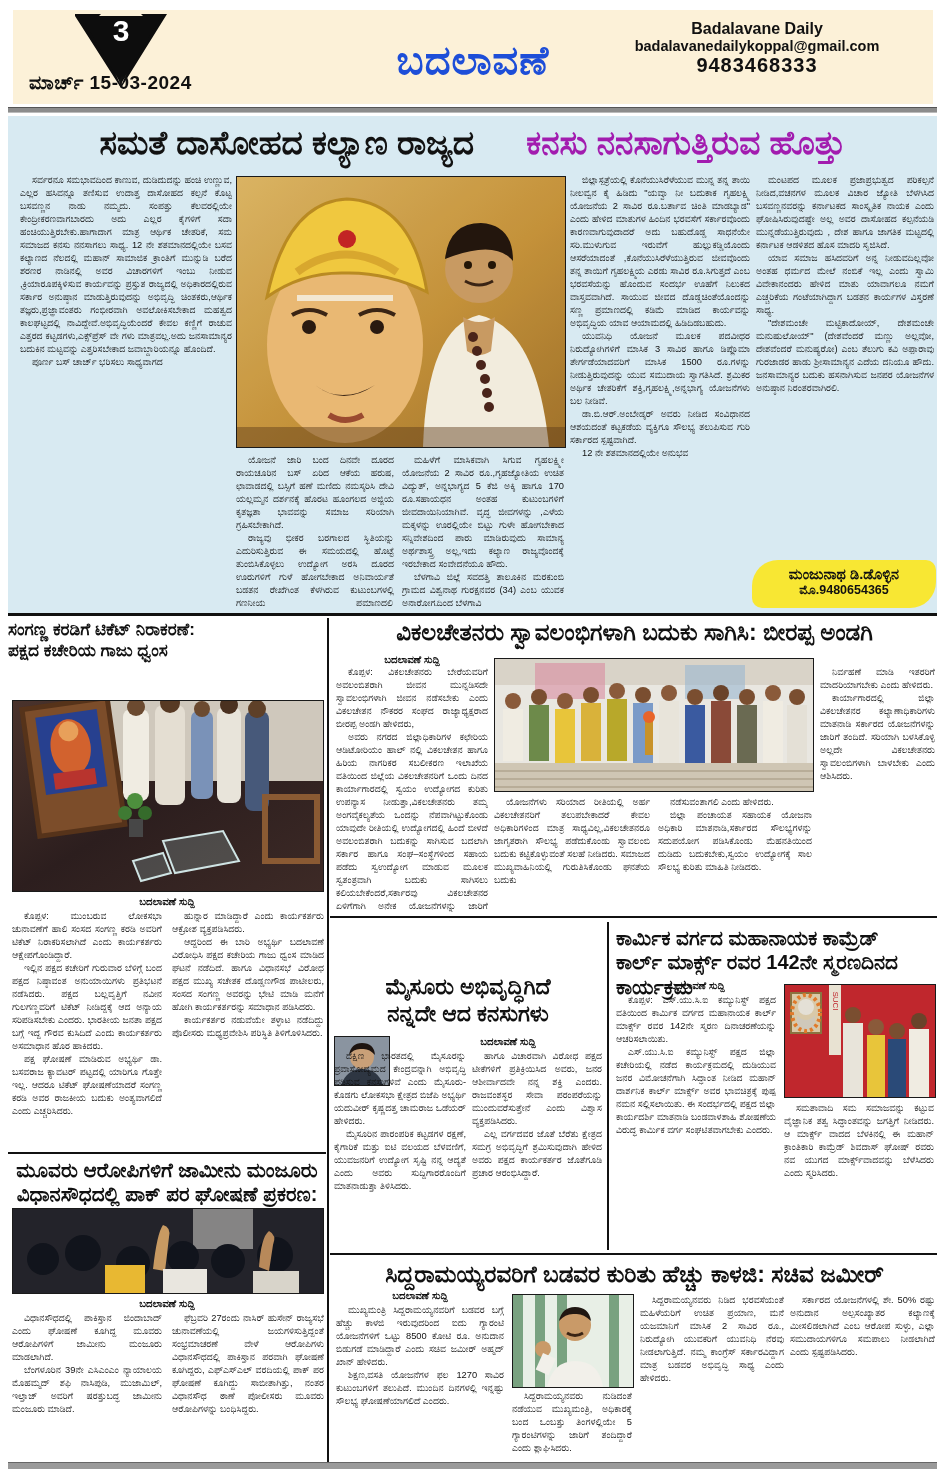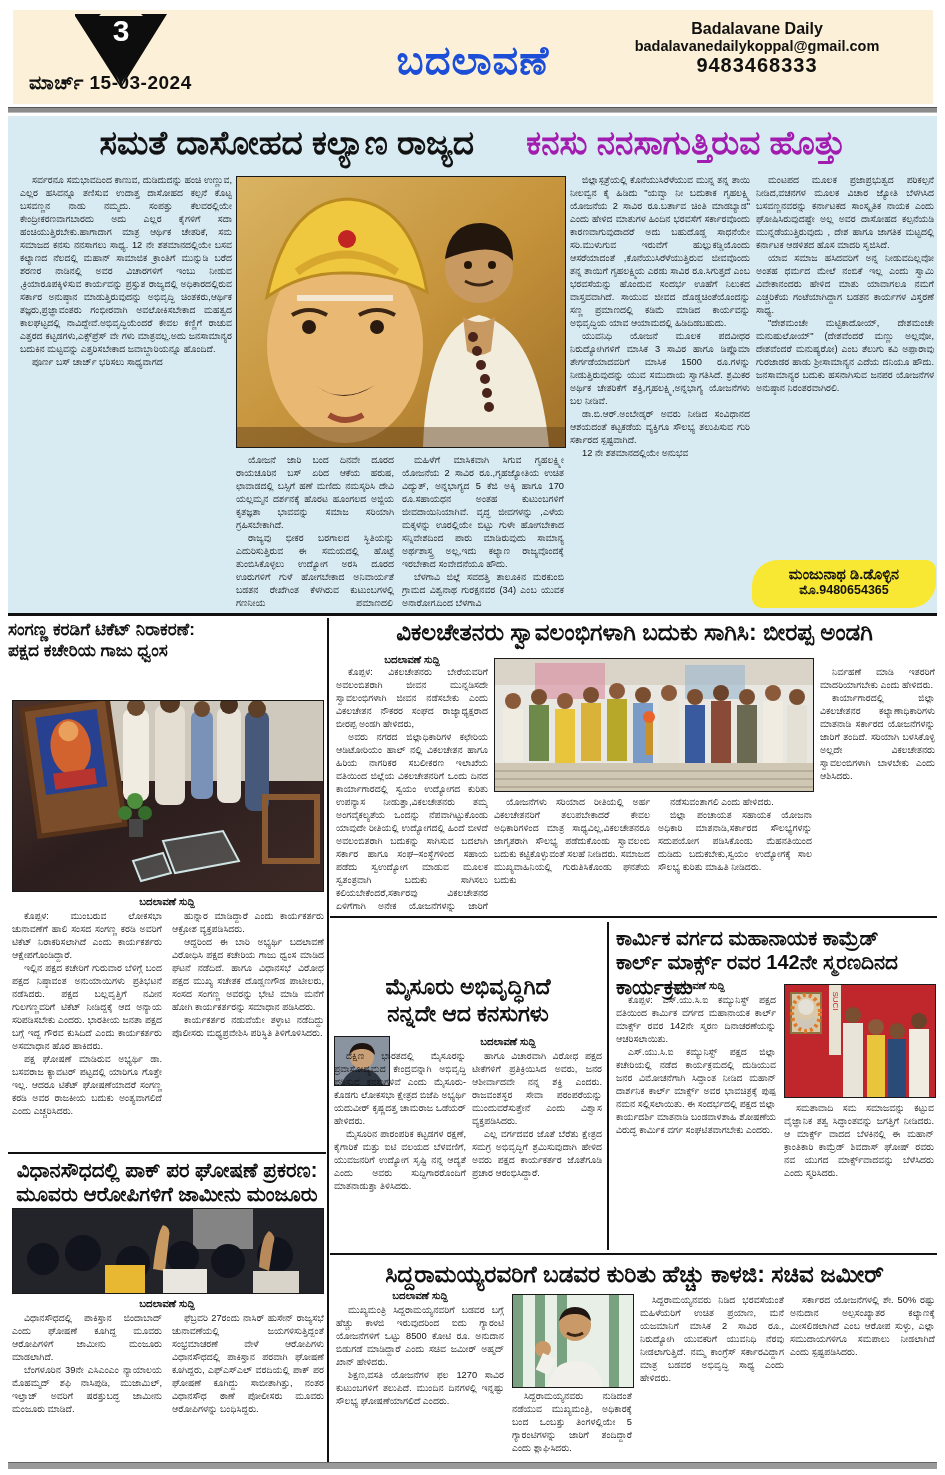--- a/index.html
+++ b/index.html
@@ -215,22 +215,22 @@
         <p>ಕೊಪ್ಪಳ: ಮುಂಬರುವ ಲೋಕಸಭಾ ಚುನಾವಣೆಗೆ ಹಾಲಿ ಸಂಸದ ಸಂಗಣ್ಣ ಕರಡಿ ಅವರಿಗೆ ಟಿಕೆಟ್ ನಿರಾಕರಿಸಲಾಗಿದೆ ಎಂದು ಕಾರ್ಯಕರ್ತರು ಆಕ್ಷೇಪಗೊಂಡಿದ್ದಾರೆ.</p>
         <p>ಇಲ್ಲಿನ ಪಕ್ಷದ ಕಚೇರಿಗೆ ಗುರುವಾರ ಬೆಳಿಗ್ಗೆ ಬಂದ ಪಕ್ಷದ ನಿಷ್ಠಾವಂತ ಅನುಯಾಯಿಗಳು ಪ್ರತಿಭಟನೆ ನಡೆಸಿದರು. ಪಕ್ಷದ ಬಲ್ಲವೃತ್ತಿಗೆ ನವೀನ ಗುಲಗಣ್ಣವರಿಗೆ ಟಿಕೆಟ್ ನೀಡಿದ್ದಕ್ಕೆ ಆದ ಅನ್ಯಾಯ ಸರಿಪಡಿಸಬೇಕು ಎಂದರು. ಭಾರತೀಯ ಜನತಾ ಪಕ್ಷದ ಬಗ್ಗೆ ಇದ್ದ ಗೌರವ ಕುಸಿದಿದೆ ಎಂದು ಕಾರ್ಯಕರ್ತರು ಅಸಮಾಧಾನ ಹೊರ ಹಾಕಿದರು.</p>
         <p>ಪಕ್ಷ ಘೋಷಣೆ ಮಾಡಿರುವ ಅಭ್ಯರ್ಥಿ ಡಾ. ಬಸವರಾಜ ಕ್ಯಾವಟರ್ ಪಟ್ಟದಲ್ಲಿ ಯಾರಿಗೂ ಗೊತ್ತೇ ಇಲ್ಲ. ಆದರೂ ಟಿಕೆಟ್ ಘೋಷಣೆಯಾದರೆ ಸಂಗಣ್ಣ ಕರಡಿ ಅವರ ರಾಜಕೀಯ ಬದುಕು ಅಂತ್ಯವಾಗಲಿದೆ ಎಂದು ಎಚ್ಚರಿಸಿದರು.</p>
       </div>
   </div>
 
   <div class="abs rule-black" style="left:8px;top:1152px;width:318px;height:2px;"></div>
 
   <div class="abs" style="left:8px;top:1156px;width:318px;height:306px;">
     <div class="hl2 sub-hl-bail" style="position:absolute;left:0;top:2px;width:318px;">
+      <div>ಮೂವರು ಆರೋಪಿಗಳಿಗೆ ಜಾಮೀನು ಮಂಜೂರು</div>
       <div>ವಿಧಾನಸೌಧದಲ್ಲಿ ಪಾಕ್ ಪರ ಘೋಷಣೆ ಪ್ರಕರಣ:</div>
-      <div>ಮೂವರು ಆರೋಪಿಗಳಿಗೆ ಜಾಮೀನು ಮಂಜೂರು</div>
     </div>
     <div class="abs photo" style="left:4px;top:52px;width:310px;height:84px;">
       <svg width="310" height="84" viewBox="0 0 310 84">
         <rect width="310" height="84" fill="#23232a"></rect>
         <rect x="180" y="0" width="60" height="40" fill="#e8e6de" opacity=".5"></rect>
         <g fill="#11141c">
           <circle cx="30" cy="50" r="16"></circle>
             <circle cx="70" cy="44" r="18"></circle>
             <circle cx="120" cy="54" r="17"></circle>
           <circle cx="170" cy="48" r="16"></circle>

